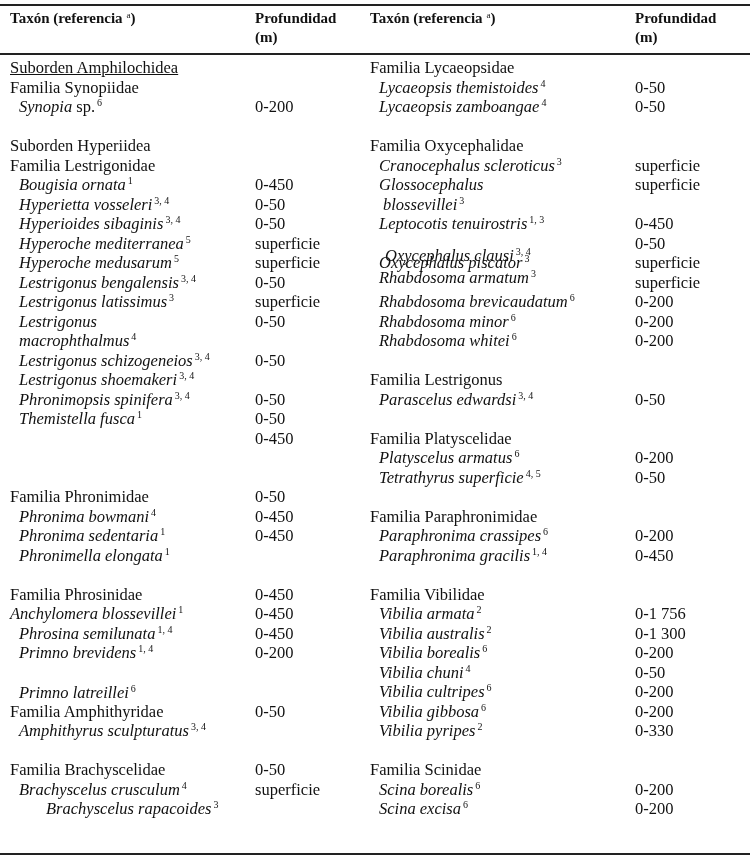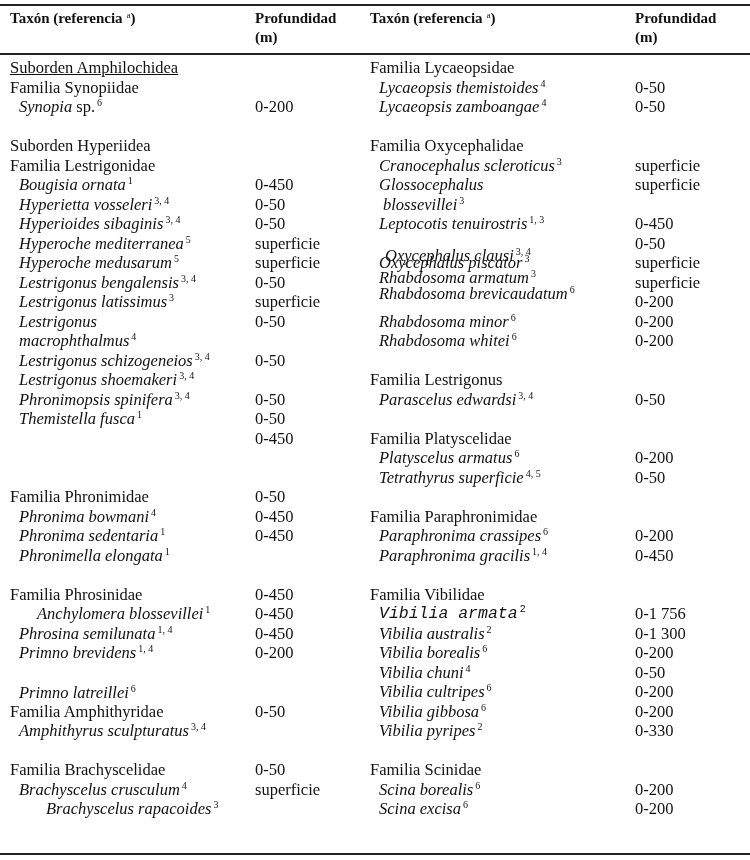--- a/index.html
+++ b/index.html
@@ -69,21 +69,21 @@
     <div class="ln" style="left: 255px; top: 428.5px;">0-450</div>
     <div class="ln" style="left: 10px; top: 487px;"><span>Familia Phronimidae</span></div>
     <div class="ln" style="left: 255px; top: 487px;">0-50</div>
     <div class="ln sp" style="left: 19px; top: 506.5px;"><span>Phronima bowmani</span><sup>4</sup></div>
     <div class="ln" style="left: 255px; top: 506.5px;">0-450</div>
     <div class="ln sp" style="left: 19px; top: 526px;"><span>Phronima sedentaria</span><sup>1</sup></div>
     <div class="ln" style="left: 255px; top: 526px;">0-450</div>
     <div class="ln sp" style="left: 19px; top: 545.5px;"><span>Phronimella elongata</span><sup>1</sup></div>
     <div class="ln" style="left: 10px; top: 584.5px;"><span>Familia Phrosinidae</span></div>
     <div class="ln" style="left: 255px; top: 584.5px;">0-450</div>
-    <div class="ln sp" style="left: 37px; top: 604px;"><span>Anchylomera blossevillei</span><sup>1</sup></div>
+    <div class="ln sp" style="left: 10px; top: 604px;"><span>Anchylomera blossevillei</span><sup>1</sup></div>
     <div class="ln" style="left: 255px; top: 604px;">0-450</div>
     <div class="ln sp" style="left: 19px; top: 623.5px;"><span>Phrosina semilunata</span><sup>1, 4</sup></div>
     <div class="ln" style="left: 255px; top: 623.5px;">0-450</div>
     <div class="ln sp" style="left: 19px; top: 643px;"><span>Primno brevidens</span><sup>1, 4</sup></div>
     <div class="ln" style="left: 255px; top: 643px;">0-200</div>
     <div class="ln sp" style="left: 19px; top: 683px;"><span>Primno latreillei</span><sup>6</sup></div>
     <div class="ln" style="left: 10px; top: 701.5px;"><span>Familia Amphithyridae</span></div>
     <div class="ln" style="left: 255px; top: 701.5px;">0-50</div>
     <div class="ln sp" style="left: 19px; top: 721px;"><span>Amphithyrus sculpturatus</span><sup>3, 4</sup></div>
     <div class="ln" style="left: 10px; top: 760px;"><span>Familia Brachyscelidae</span></div>
@@ -105,41 +105,41 @@
     <div class="ln" style="left: 635px; top: 175px;">superficie</div>
     <div class="ln sp" style="left: 383px; top: 194.5px;"><span>blossevillei</span><sup>3</sup></div>
     <div class="ln sp" style="left: 379px; top: 214px;"><span>Leptocotis tenuirostris</span><sup>1, 3</sup></div>
     <div class="ln" style="left: 635px; top: 214px;">0-450</div>
     <div class="ln sp" style="left: 379px; top: 246px; margin-left: 6px;"><span>Oxycephalus clausi</span><sup>3, 4</sup></div>
     <div class="ln" style="left: 635px; top: 233.5px;">0-50</div>
     <div class="ln sp" style="left: 379px; top: 253px;"><span>Oxycephalus piscator</span><sup>3</sup></div>
     <div class="ln" style="left: 635px; top: 253px;">superficie</div>
     <div class="ln sp" style="left: 379px; top: 268px;"><span>Rhabdosoma armatum</span><sup>3</sup></div>
     <div class="ln" style="left: 635px; top: 272.5px;">superficie</div>
-    <div class="ln sp" style="left: 379px; top: 284px;"><span>Rhabdosoma brevicaudatum</span><sup>6</sup></div>
+    <div class="ln sp" style="left: 379px; top: 292px;"><span>Rhabdosoma brevicaudatum</span><sup>6</sup></div>
     <div class="ln" style="left: 635px; top: 292px;">0-200</div>
     <div class="ln sp" style="left: 379px; top: 311.5px;"><span>Rhabdosoma minor</span><sup>6</sup></div>
     <div class="ln" style="left: 635px; top: 311.5px;">0-200</div>
     <div class="ln sp" style="left: 379px; top: 331px;"><span>Rhabdosoma whitei</span><sup>6</sup></div>
     <div class="ln" style="left: 635px; top: 331px;">0-200</div>
     <div class="ln" style="left: 370px; top: 370px;"><span>Familia Lestrigonus</span></div>
     <div class="ln sp" style="left: 379px; top: 389.5px;"><span>Parascelus edwardsi</span><sup>3, 4</sup></div>
     <div class="ln" style="left: 635px; top: 389.5px;">0-50</div>
     <div class="ln" style="left: 370px; top: 428.5px;"><span>Familia Platyscelidae</span></div>
     <div class="ln sp" style="left: 379px; top: 448px;"><span>Platyscelus armatus</span><sup>6</sup></div>
     <div class="ln" style="left: 635px; top: 448px;">0-200</div>
     <div class="ln sp" style="left: 379px; top: 467.5px;"><span>Tetrathyrus superficie</span><sup>4, 5</sup></div>
     <div class="ln" style="left: 635px; top: 467.5px;">0-50</div>
     <div class="ln" style="left: 370px; top: 506.5px;"><span>Familia Paraphronimidae</span></div>
     <div class="ln sp" style="left: 379px; top: 526px;"><span>Paraphronima crassipes</span><sup>6</sup></div>
     <div class="ln" style="left: 635px; top: 526px;">0-200</div>
     <div class="ln sp" style="left: 379px; top: 545.5px;"><span>Paraphronima gracilis</span><sup>1, 4</sup></div>
     <div class="ln" style="left: 635px; top: 545.5px;">0-450</div>
     <div class="ln" style="left: 370px; top: 584.5px;"><span>Familia Vibilidae</span></div>
-    <div class="ln sp" style="left: 379px; top: 604px; font-family: Liberation Mono, monospace;"><span>Vibilia armata</span><sup>2</sup></div>
+    <div class="ln sp" style="left: 379px; top: 604px;"><span>Vibilia armata</span><sup>2</sup></div>
     <div class="ln" style="left: 635px; top: 604px;">0-1 756</div>
     <div class="ln sp" style="left: 379px; top: 623.5px;"><span>Vibilia australis</span><sup>2</sup></div>
     <div class="ln" style="left: 635px; top: 623.5px;">0-1 300</div>
     <div class="ln sp" style="left: 379px; top: 643px;"><span>Vibilia borealis</span><sup>6</sup></div>
     <div class="ln" style="left: 635px; top: 643px;">0-200</div>
     <div class="ln sp" style="left: 379px; top: 662.5px;"><span>Vibilia chuni</span><sup>4</sup></div>
     <div class="ln" style="left: 635px; top: 662.5px;">0-50</div>
     <div class="ln sp" style="left: 379px; top: 682px;"><span>Vibilia cultripes</span><sup>6</sup></div>
     <div class="ln" style="left: 635px; top: 682px;">0-200</div>
     <div class="ln sp" style="left: 379px; top: 701.5px;"><span>Vibilia gibbosa</span><sup>6</sup></div>

